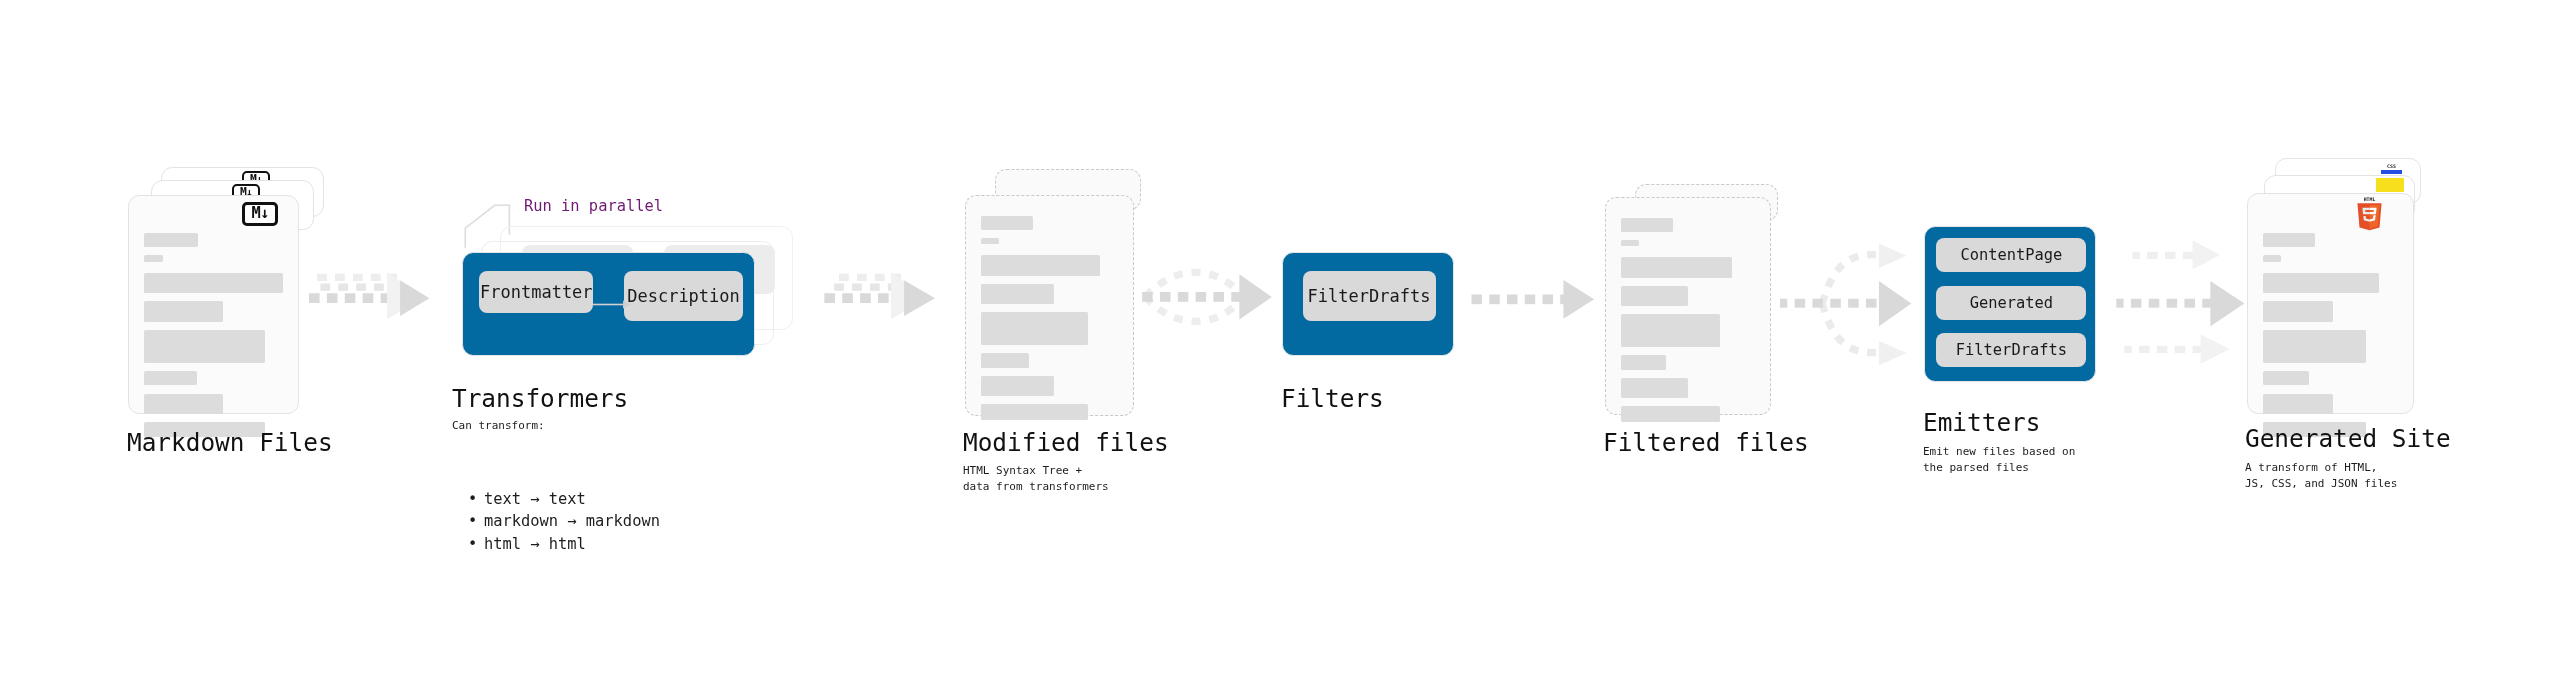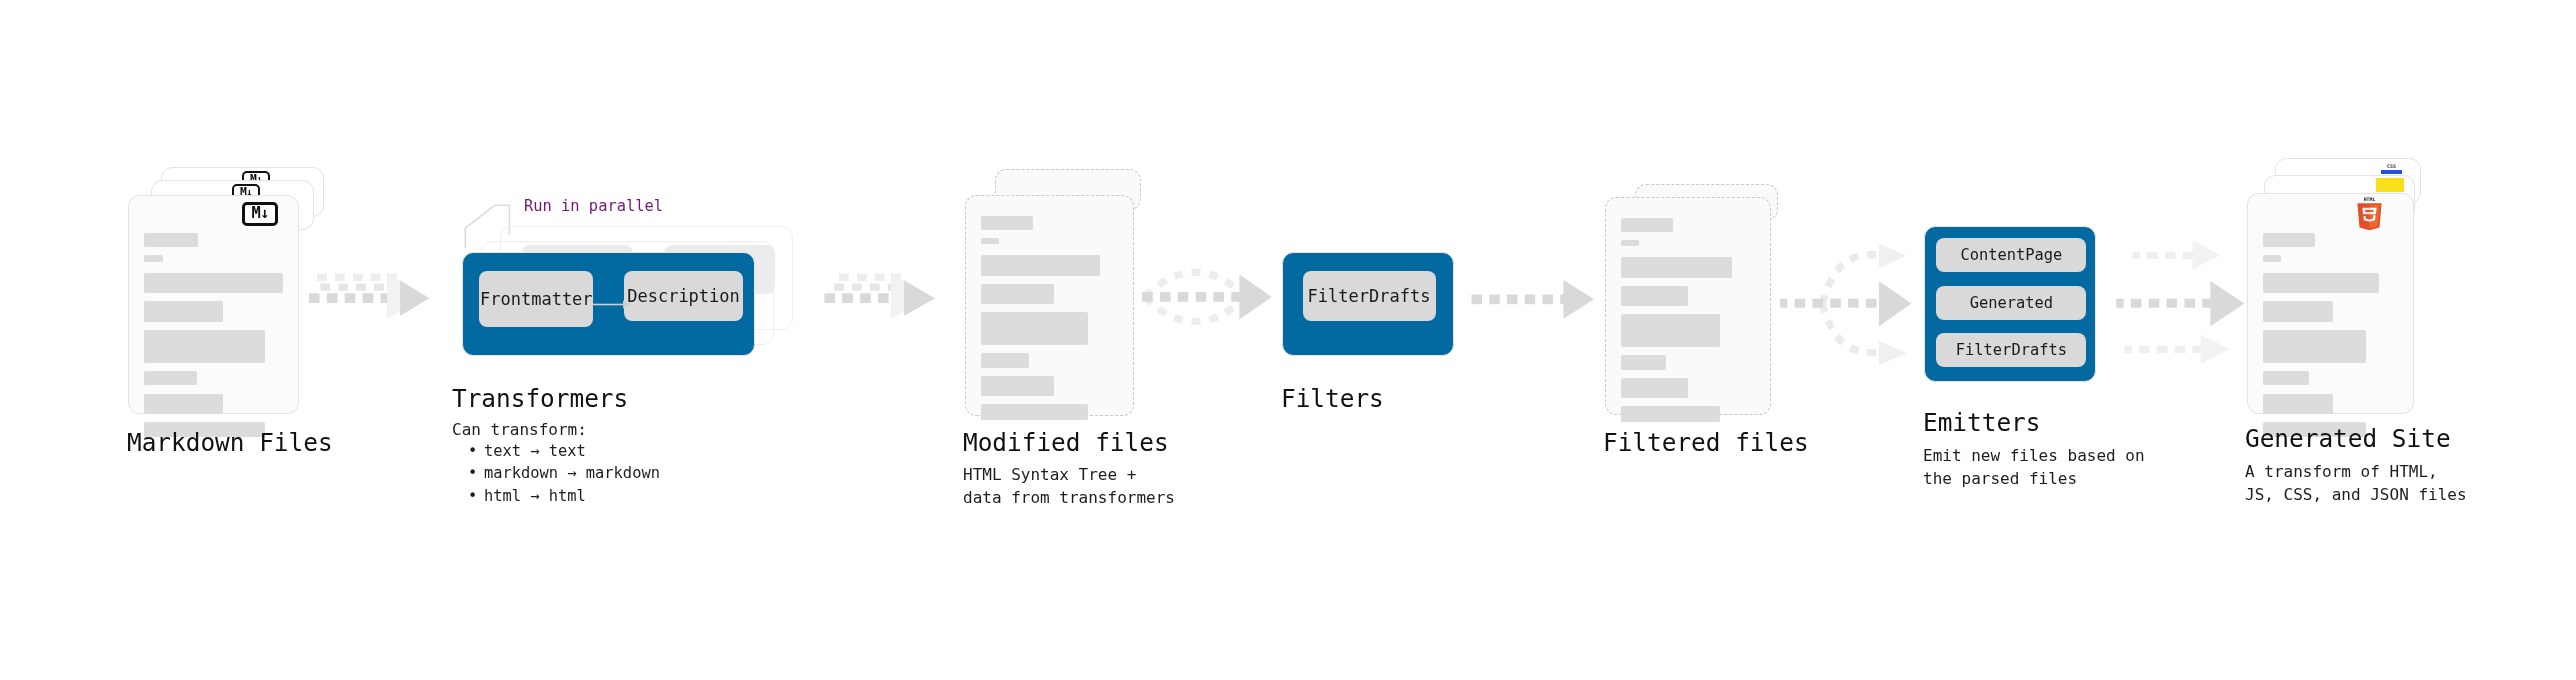--- a/index.html
+++ b/index.html
@@ -114,32 +114,32 @@
   
   .title {
     position: absolute;
     font-size: 24.4px;
     color: #111111;
     white-space: nowrap;
     letter-spacing: 0px;
   }
   .subtitle {
     position: absolute;
-    font-size: 16px;
+    font-size: 11px;
     color: #1d1d1d;
     line-height: 1.45;
     white-space: pre-line;
   }
   .bullets {
     position: absolute;
     font-size: 15.4px;
     color: #1d1d1d;
     line-height: 1.45;
   }
-  .bullets ul { list-style: none; }
+  .bullets ul { list-style: none; margin-top: 48px; }
   .bullets li::before { content: "\2022"; margin-right: 6.5px; }
   .bullets li { padding-left: 8.1px; }
 
   .parallel-note {
     position: absolute;
     font-size: 15.4px;
     color: #701a75;
     white-space: nowrap;
   }
 
@@ -221,21 +221,21 @@
     <svg class="abs" style="left:616px; top:275px;" width="37" height="29" viewBox="0 0 46 36">
       <g stroke="#ebebeb" stroke-width="2" fill="none">
         <line x1="0" y1="4" x2="36" y2="4"></line>
           <polygon points="36,0 44,4 36,8" fill="#ebebeb" stroke="none"></polygon>
         <line x1="0" y1="18" x2="36" y2="18"></line>
           <polygon points="36,14 44,18 36,22" fill="#ebebeb" stroke="none"></polygon>
       </g>
     </svg>
 
     <div class="proc-box" style="left:462px; top:252px; width:293px; height:104px;">
-      <div class="pill" style="left:16.3px; top:18px; width:114px; height:56px;">Frontmatter</div>
+      <div class="pill" style="left:16.3px; top:18px; width:114px; height:42px;">Frontmatter</div>
       <div class="pill" style="left:161px; top:18px; width:119px; height:50px;">Description</div>
     </div>
 
     <svg class="abs" style="left:592px; top:298px;" width="41" height="13" viewBox="0 0 50 16">
       <line x1="0" y1="8" x2="38" y2="8" stroke="#cfcfcf" stroke-width="2"></line>
       <polygon points="38,3 48,8 38,13" fill="#cfcfcf"></polygon>
     </svg>
   </div>
 
   <div class="title" style="left:452px; top:384px;">Transformers</div>

